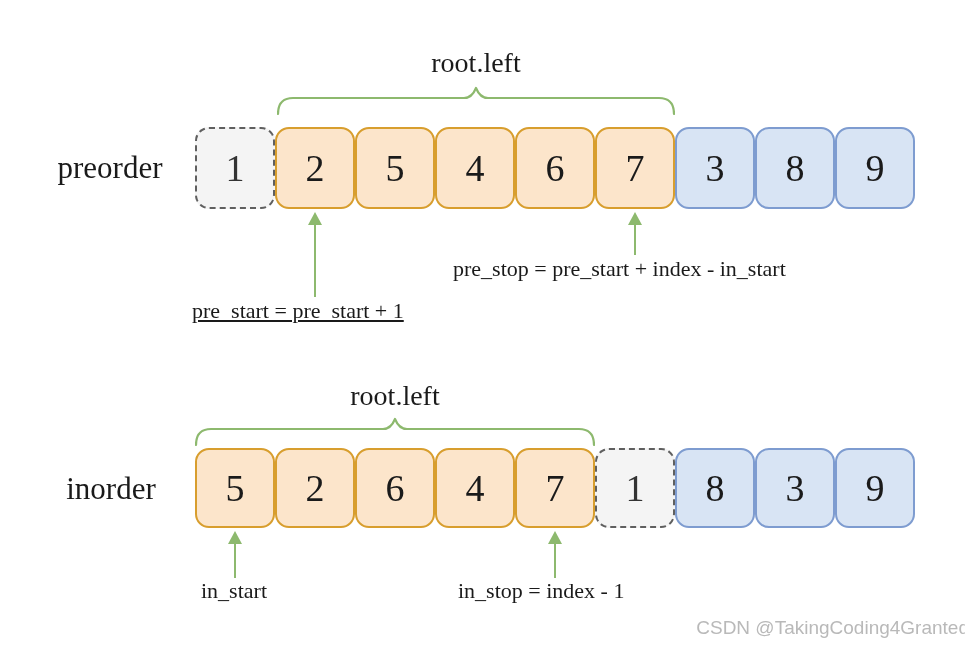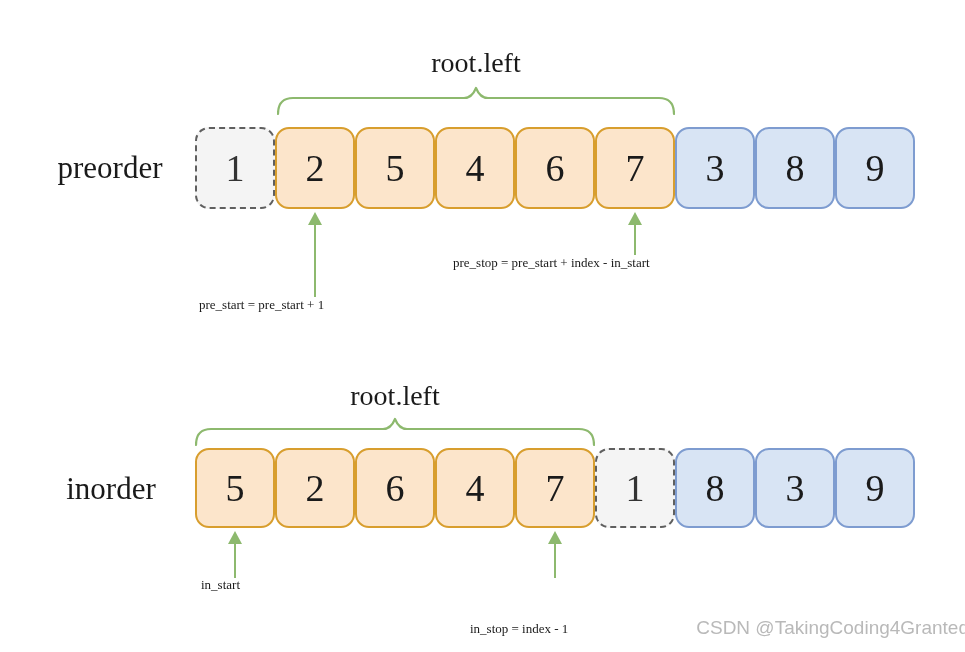--- a/index.html
+++ b/index.html
@@ -70,21 +70,21 @@
     border-left:7px solid transparent;
     border-right:7px solid transparent;
     border-bottom:13px solid var(--green,#8DB96E);
   }
   .arrow .stem{
     width:2.5px;flex:1;
     background:var(--green,#8DB96E);
   }
   .annotation{
     position:absolute;
-    font-size:13px;
+    font-size:22px;
     line-height:1.15;
     white-space:nowrap;
   }
   .watermark{
     position:absolute;
     font-family:"Liberation Sans", sans-serif;
     font-size:19px;
     color:var(--watermark,#B9B9B9);
     white-space:nowrap;
     text-align:right;
@@ -110,21 +110,21 @@
   <div class="cell orange" style="left:515px;top:127px;">6</div>
   <div class="cell orange" style="left:595px;top:127px;">7</div>
   <div class="cell blue" style="left:675px;top:127px;">3</div>
   <div class="cell blue" style="left:755px;top:127px;">8</div>
   <div class="cell blue" style="left:835px;top:127px;">9</div>
 
   <div class="arrow" style="left:308px;top:212px;height:85px;">
     <div class="head"></div>
     <div class="stem"></div>
   </div>
-  <div class="annotation" style="left:199px;top:298px;">pre_start = pre_start + 1</div>
+  <div class="annotation" style="left:192px;top:298px;text-decoration:underline;">pre_start = pre_start + 1</div>
 
   <div class="arrow" style="left:628px;top:212px;height:43px;">
     <div class="head"></div>
     <div class="stem"></div>
   </div>
   <div class="annotation" style="left:453px;top:256px;">pre_stop = pre_start + index - in_start</div>
 
   <div class="brace-label" style="left:195px;top:381px;width:400px;">root.left</div>
 
   <svg class="brace" style="left:195px;top:417px;" width="400" height="30" viewBox="0 0 400 30">
@@ -146,17 +146,17 @@
   <div class="arrow" style="left:228px;top:531px;height:47px;">
     <div class="head"></div>
     <div class="stem"></div>
   </div>
   <div class="annotation" style="left:201px;top:578px;">in_start</div>
 
   <div class="arrow" style="left:548px;top:531px;height:47px;">
     <div class="head"></div>
     <div class="stem"></div>
   </div>
-  <div class="annotation" style="left:470px;top:578px;margin-top:44px;">in_stop = index - 1</div>
+  <div class="annotation" style="left:458px;top:578px;">in_stop = index - 1</div>
 
   <div class="watermark" style="right:16px;top:617px;">CSDN @TakingCoding4Granted</div>
 
 </div>
 
 </body></html>

